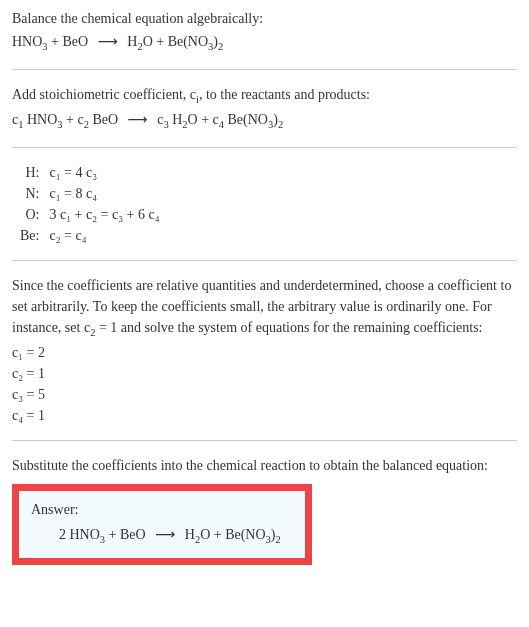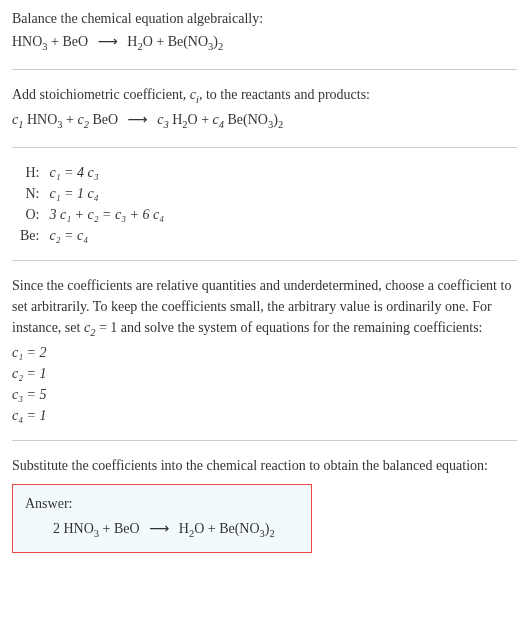--- a/index.html
+++ b/index.html
@@ -8,29 +8,29 @@
       font-size: 14px;
       color: #333;
       background: #fff;
       width: 529px;
       padding: 8px 12px;
       line-height: 1.5;
     }
     .section { margin-bottom: 8px; }
     .hr { border: none; border-top: 1px solid #ccc; margin: 14px 0; }
     .sub { font-size: 0.75em; vertical-align: sub; }
-    .ital { font-style: italic; }
+    .ital { }
     .arrow { padding: 0 6px; }
     .eq-table { border-collapse: collapse; margin-top: 4px; margin-left: 4px; }
     .eq-table td { padding: 0 8px 0 4px; vertical-align: baseline; }
     .eq-table td.lbl { text-align: right; padding-right: 6px; }
     .coeffs { margin-top: 2px; }
     .coeffs div { margin: 0; }
     .answer-box {
-      border: 1px solid #ef4444;
+      border: 7px solid #ef4444;
       background: #f2fafd;
       padding: 8px 12px 10px 12px;
       margin-top: 6px;
       display: inline-block;
       min-width: 300px;
     }
     .answer-box .ans-label { margin-bottom: 4px; }
     .answer-box .ans-line { padding-left: 28px; }
     .para { margin-bottom: 2px; }
   </style>
@@ -63,21 +63,21 @@
 
 <div class="section">
   <table class="eq-table">
     <tbody>
         <tr>
           <td class="lbl">H:</td>
           <td class="ital">c₁ = 4 c₃</td>
         </tr>
     <tr>
           <td class="lbl">N:</td>
-          <td class="ital">c₁ = 1 c₄</td>
+          <td class="ital">c₁ = 8 c₄</td>
         </tr>
     <tr>
           <td class="lbl">O:</td>
           <td class="ital">3 c₁ + c₂ = c₃ + 6 c₄</td>
         </tr>
     <tr>
           <td class="lbl">Be:</td>
           <td class="ital">c₂ = c₄</td>
         </tr>
   </tbody>

